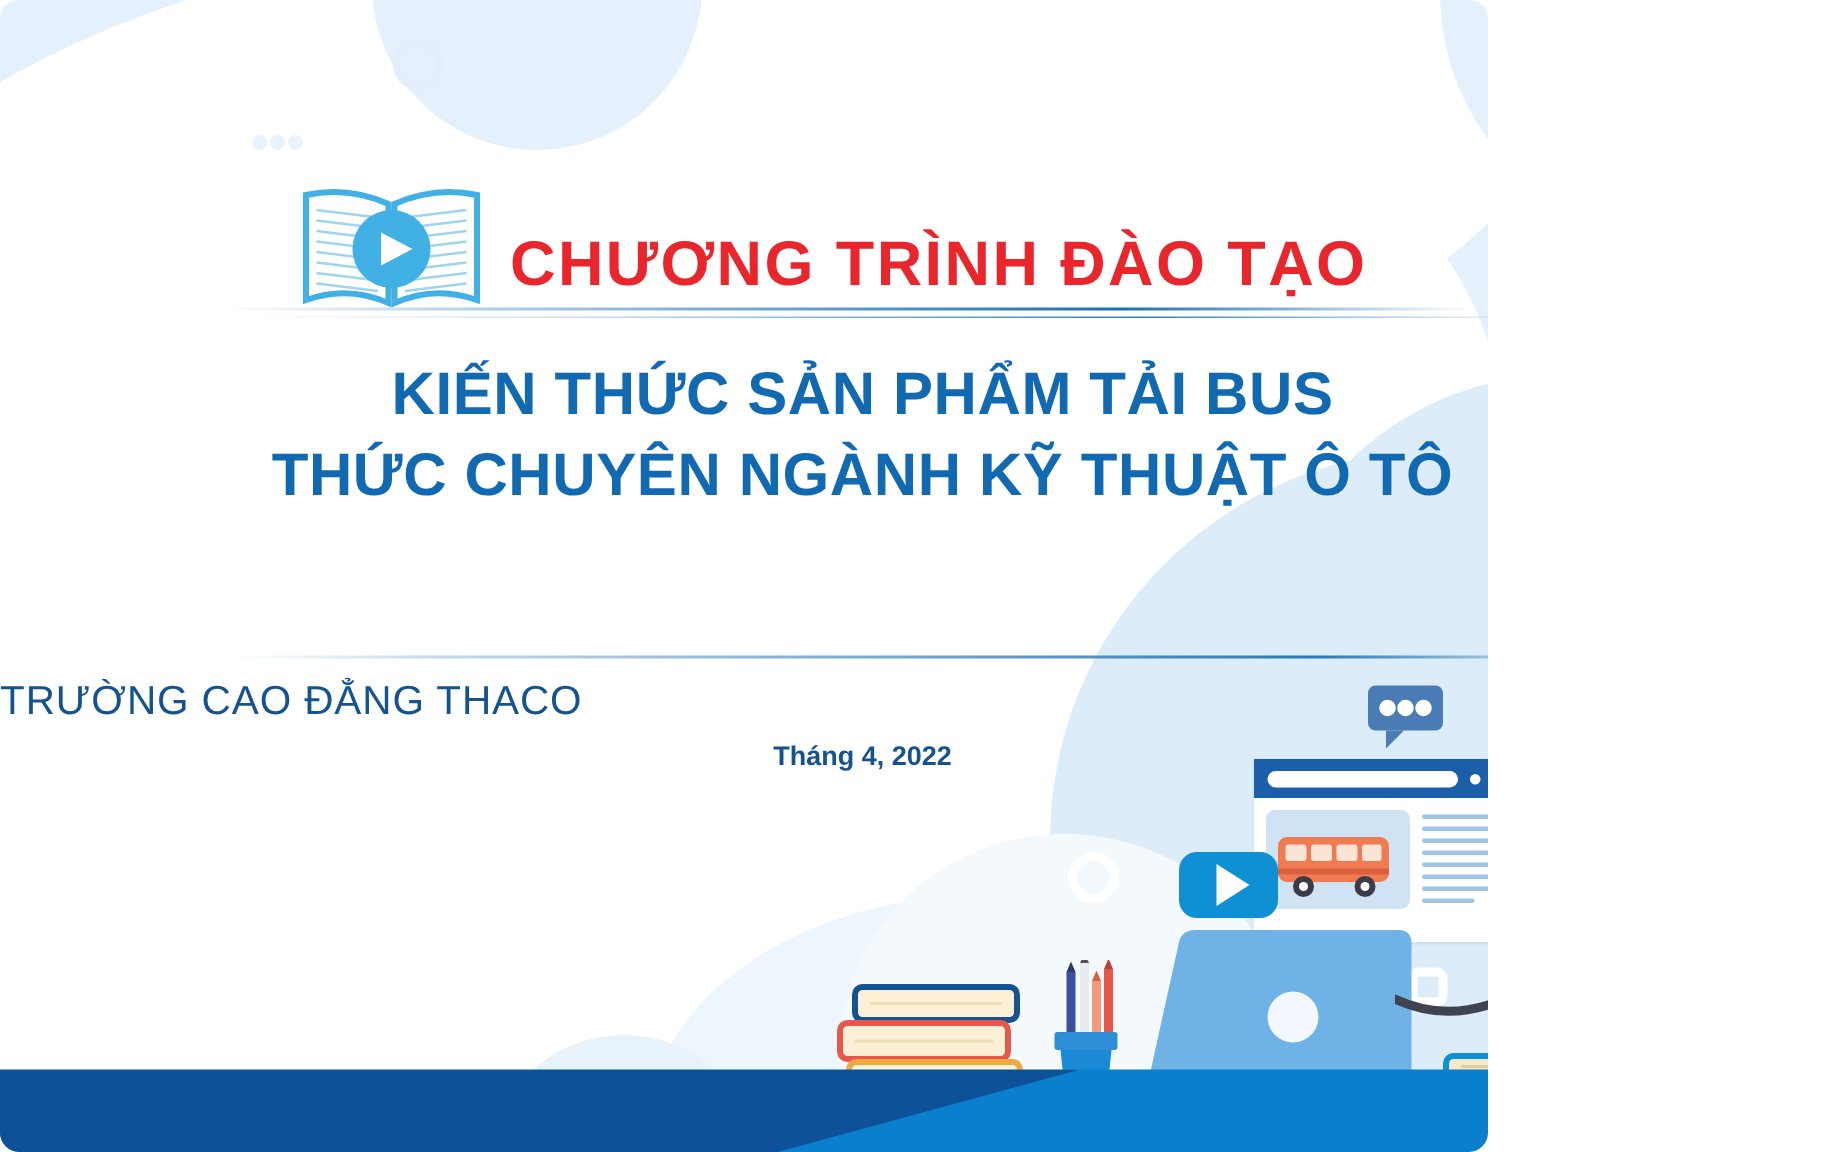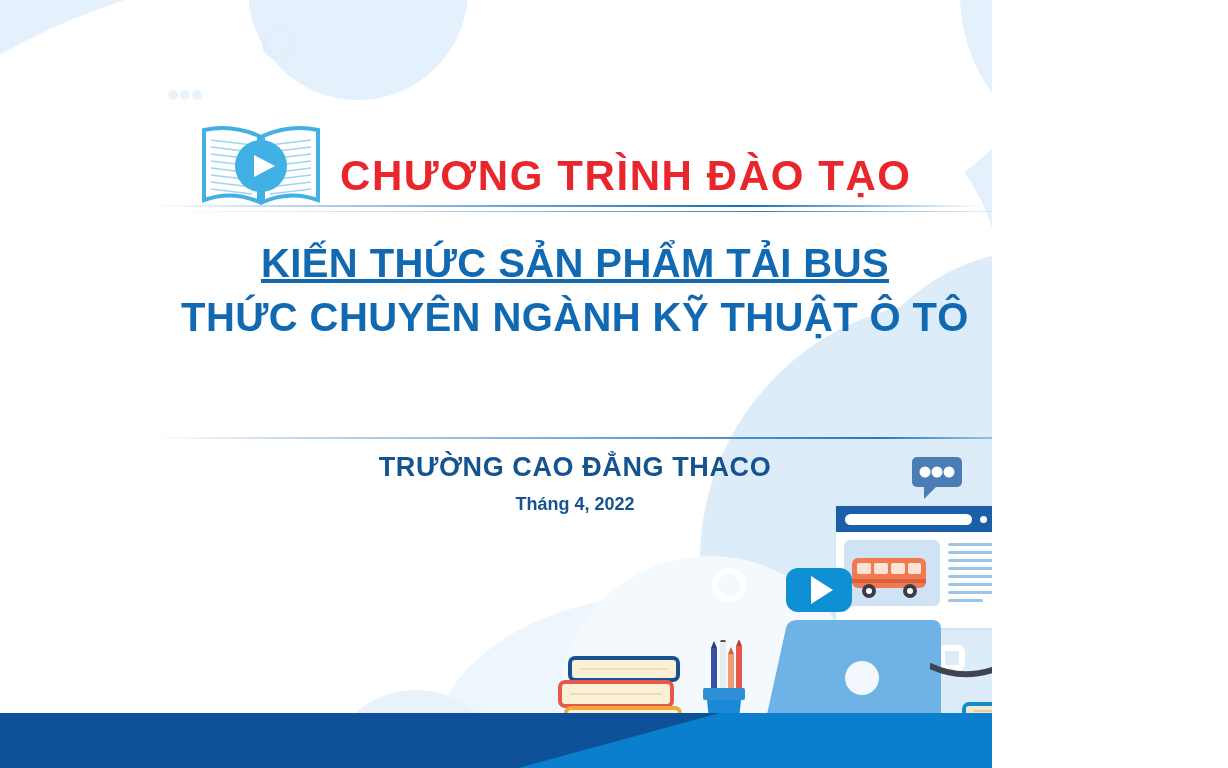--- a/index.html
+++ b/index.html
@@ -2,21 +2,21 @@
 <html><head>
 <meta charset="utf-8">
 <style>
   * { margin:0; padding:0; box-sizing:border-box; }
   html,body { width:1228px; height:768px; overflow:hidden; }
   body {
     font-family:"Liberation Sans", sans-serif;
     background:#ffffff;
     position:relative;
   }
-  .slide { position:relative; width:992px; height:768px; overflow:hidden; background:#e5e5e5; }
+  .slide { position:relative; width:992px; height:768px; overflow:hidden; background:#e5e5e5;border-radius:13px; }
 
   
   .bg-pale {
     position:absolute; inset:0; background:#e4f0fb;
   }
   
   .blob-white {
     position:absolute; left:-180px; top:-40px; width:1180px; height:840px;
     background:#ffffff;
     border-radius:48% 52% 44% 56% / 42% 38% 62% 58%;
@@ -84,27 +84,27 @@
   .rule-2 { left:160px; top:211px; width:860px; height:1px;
             background:linear-gradient(to right,#ffffff 0%, #cfe0f0 25%, #2f7fbe 70%, rgba(47,127,190,0) 100%); }
   .rule-3 { left:155px; top:437px; width:905px;
             background:linear-gradient(to right,#ffffff 0%, #c4d9ec 15%, #2a79b6 80%, rgba(42,121,182,0) 100%); }
 
   .headline {
     position:absolute; left:0; top:236px; width:1150px;
     text-align:center; color:#1169b2;
     font-size:40px; font-weight:bold; line-height:1.36; letter-spacing:.4px;
   }
-  .headline .l1 { color:#1169b2;text-decoration:underline; }
+  .headline .l1 { color:#1169b2; }
   .headline .l2 { color:#1169b2; }
   .headline .l3 { color:#1169b2; }
 
   .school {
-    position:absolute; left:0; top:452px; width:1150px; text-align:center;
-    color:#14538f; font-size:27px; font-weight:bold; letter-spacing:.6px;
+    position:absolute; left:0; top:452px; width:1150px; text-align:left;
+    color:#14538f; font-size:27px; font-weight:normal; letter-spacing:.6px;
   }
   .date {
     position:absolute; left:0; top:494px; width:1150px; text-align:center;
     color:#14538f; font-size:18px; font-weight:bold;
   }
 
   
   .bar-light {
     position:absolute; left:0; bottom:0; width:1228px; height:55px;
     background:#0a7fcd;

